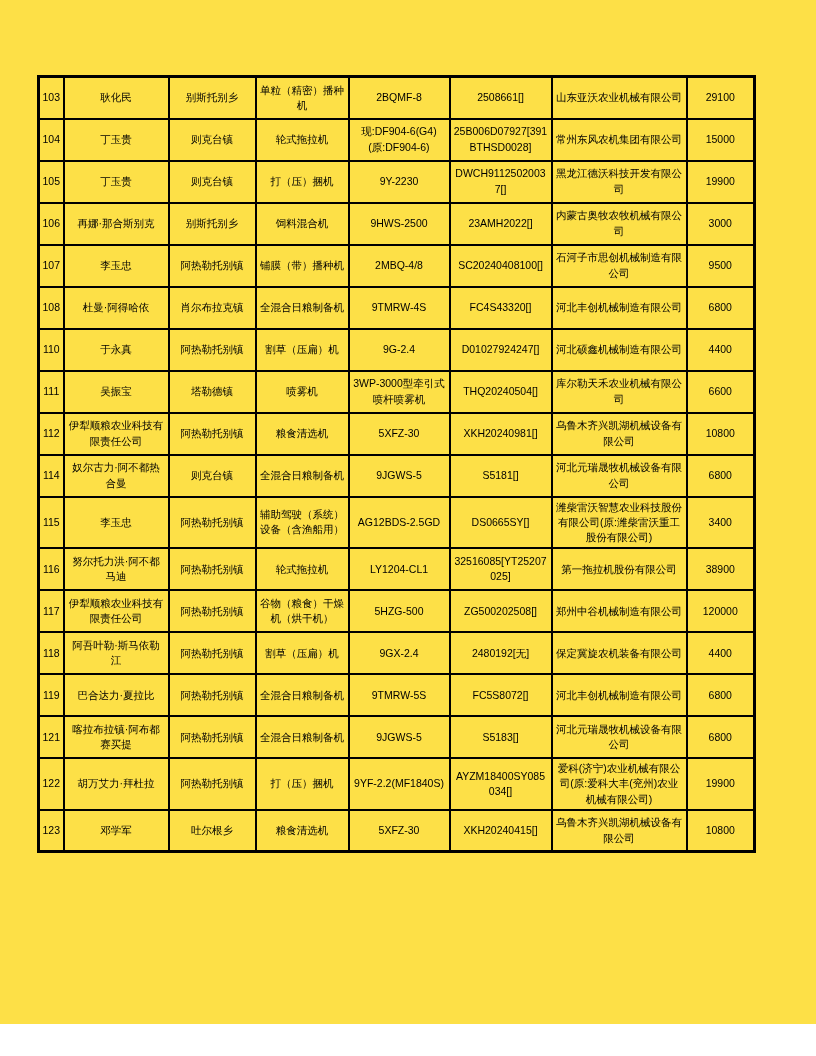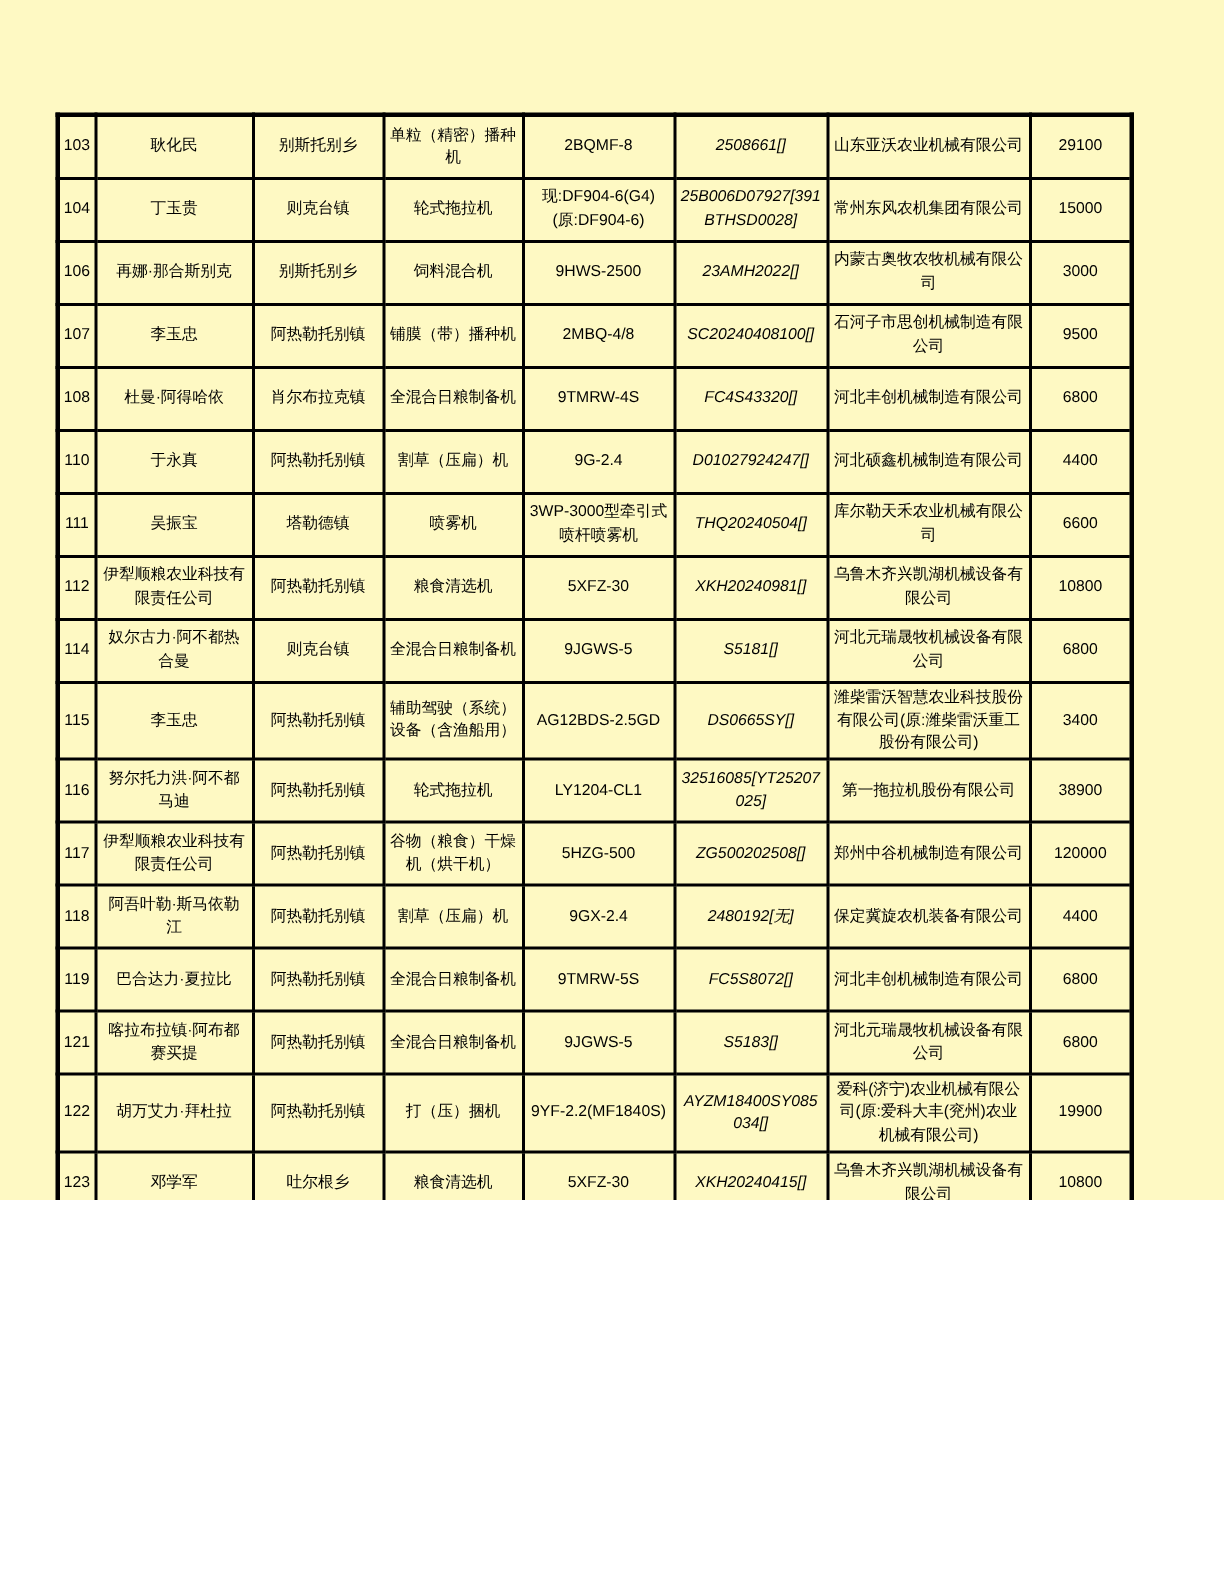--- a/index.html
+++ b/index.html
@@ -3,22 +3,22 @@
 <meta charset="utf-8">
 <style>
   html, body {
     margin: 0;
     padding: 0;
     background: #ffffff;
   }
   .page {
     position: relative;
     width: 816px;
-    height: 800px;
-    background: #fef9c3;
+    height: 1024px;
+    background: #fde047;
     font-family: "Liberation Sans", "DejaVu Sans", sans-serif;
     color: #000000;
   }
   table.subsidy {
     position: absolute;
     left: 37px;
     top: 75px;
     width: 716px;
     border-collapse: collapse;
     table-layout: fixed;
@@ -32,21 +32,20 @@
     text-align: center;
     vertical-align: middle;
     font-size: 10.5px;
     line-height: 1.45;
     padding: 2px 3px;
     overflow-wrap: break-word;
     word-wrap: break-word;
   }
   table.subsidy td.col-serial-number {
     word-break: break-all;
-    font-style: italic;
   }
   table.subsidy td.col-row-number {
     padding: 2px 1px;
   }
 </style>
 </head>
 <body>
 
 <div class="page">
   <table class="subsidy">
@@ -75,20 +74,30 @@
           <td class="col-row-number">104</td>
           <td class="col-owner-name">丁玉贵</td>
           <td class="col-township">则克台镇</td>
           <td class="col-machine-type">轮式拖拉机</td>
           <td class="col-model">现:DF904-6(G4) (原:DF904-6)</td>
           <td class="col-serial-number">25B006D07927[391BTHSD0028]</td>
           <td class="col-manufacturer">常州东风农机集团有限公司</td>
           <td class="col-subsidy-amount">15000</td>
         </tr>
         <tr>
+          <td class="col-row-number">105</td>
+          <td class="col-owner-name">丁玉贵</td>
+          <td class="col-township">则克台镇</td>
+          <td class="col-machine-type">打（压）捆机</td>
+          <td class="col-model">9Y-2230</td>
+          <td class="col-serial-number">DWCH91125020037[]</td>
+          <td class="col-manufacturer">黑龙江德沃科技开发有限公司</td>
+          <td class="col-subsidy-amount">19900</td>
+        </tr>
+        <tr>
           <td class="col-row-number">106</td>
           <td class="col-owner-name">再娜·那合斯别克</td>
           <td class="col-township">别斯托别乡</td>
           <td class="col-machine-type">饲料混合机</td>
           <td class="col-model">9HWS-2500</td>
           <td class="col-serial-number">23AMH2022[]</td>
           <td class="col-manufacturer">内蒙古奥牧农牧机械有限公司</td>
           <td class="col-subsidy-amount">3000</td>
         </tr>
         <tr>

